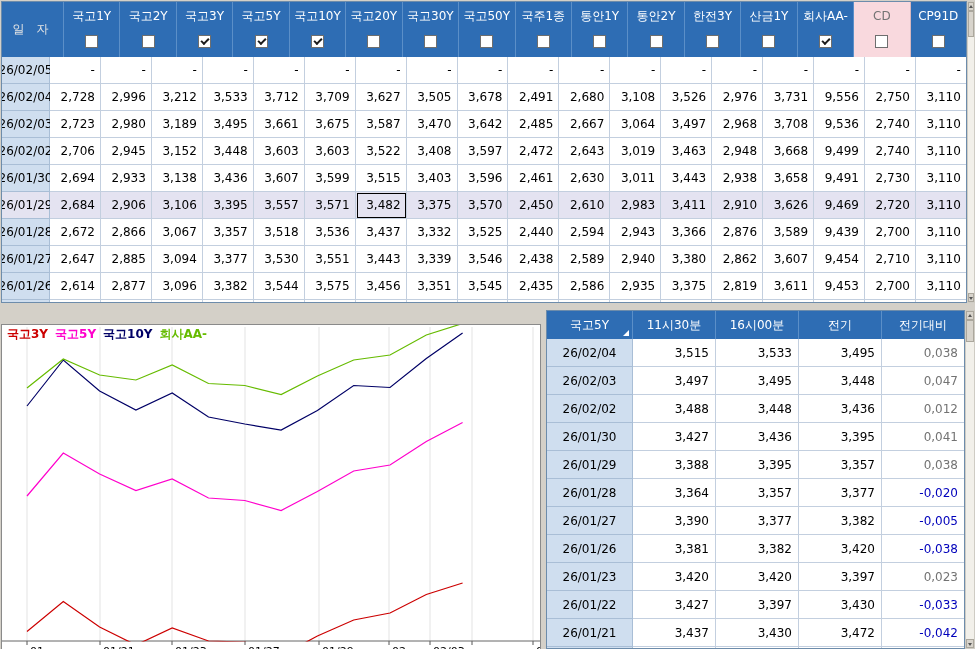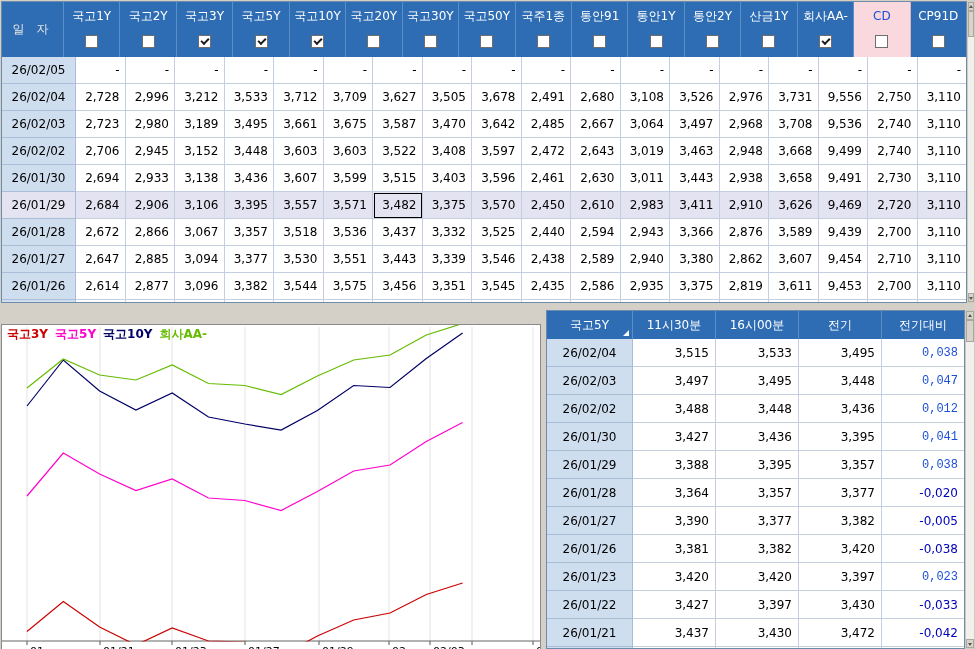--- a/index.html
+++ b/index.html
@@ -15,28 +15,28 @@
   #topTable{position:absolute;left:1px;top:1px;width:966px;height:302px;
     background:#fff;border:1px solid #6d8cab;overflow:hidden;}
   .thead{display:flex;height:55px;background:#2e6db4;}
   .datehead{width:62px;display:flex;align-items:center;justify-content:center;
     color:#e5e5e5;border-right:1px solid #5b8fc8;letter-spacing:4px;}
   .hcols{flex:1;display:flex;}
   .hcol{flex:1;display:flex;flex-direction:column;align-items:center;
     justify-content:space-between;padding:8px 0 9px;color:#fff;
     border-right:1px solid #5b8fc8;}
   .hcol:last-child{border-right:none;}
-  .hcol.pink{background:#f9d9de;color:#1d4ed8;border-right-color:#d8b8be;}
+  .hcol.pink{background:#f9d9de;color:#737373;border-right-color:#d8b8be;}
   .hlab{line-height:12px;white-space:nowrap;font-size:12px;}
   .cbx{width:13px;height:13px;background:#fff;border:1px solid #6e6e6e;position:relative;}
   .cbx.on::after{content:'';position:absolute;left:2px;top:2px;width:6px;height:3px;
     border-left:2px solid #1c1c1c;border-bottom:2px solid #1c1c1c;transform:rotate(-45deg);}
   .trow{display:flex;height:27px;}
   .trow.partial{height:4px;overflow:hidden;}
-  .dcell{width:74px;background:#cfdeef;border-right:1px solid #a9bed6;
+  .dcell{width:48px;background:#cfdeef;border-right:1px solid #a9bed6;
     border-bottom:1px solid #a9bed6;display:flex;align-items:center;justify-content:center;}
   .vcell{flex:1;background:#fff;border-right:1px solid #c3cfdf;border-bottom:1px solid #c3cfdf;
     display:flex;align-items:center;justify-content:flex-end;padding-right:5px;white-space:nowrap;}
   .vcell:last-child{border-right:none;}
   .trow.sel .vcell,.trow.sel .dcell{background:#e4e3f1;}
   .vcell.focus{outline:1px solid #000;outline-offset:-2px;}
 
   
   .vscroll{position:absolute;background:#f2f0ea;border:1px solid #cfccc4;}
   #vs1{left:967px;top:1px;width:8px;height:302px;}
@@ -68,21 +68,21 @@
   .qh.first{width:86px;flex:none;}
   .qh.first::after{content:'';position:absolute;right:3px;bottom:3px;
     border-bottom:6px solid #fff;border-left:6px solid transparent;}
   .qrow{display:flex;height:28px;}
   .qrow.partial{height:3px;overflow:hidden;}
   .qdate{width:86px;background:#cfdeef;border-right:1px solid #a9bed6;
     border-bottom:1px solid #a9bed6;display:flex;align-items:center;justify-content:center;}
   .qv{flex:1;background:#fff;border-right:1px solid #c3cfdf;border-bottom:1px solid #c3cfdf;
     display:flex;align-items:center;justify-content:flex-end;padding-right:6px;white-space:nowrap;}
   .qv:last-child{border-right:none;}
-  .qv.up{color:#1d4ed8;font-family:Liberation Mono, monospace;}
+  .qv.up{color:#737373;}
   .qv.down{color:#0000bb;}
 </style>
 </head>
 <body>
 
 <div id="root">
 
   <div id="topTable">
     <div class="thead">
       <div class="datehead">일  자</div>
@@ -117,29 +117,29 @@
           </div>
           <div class="hcol">
             <div class="hlab">국고50Y</div>
             <div class="cbx"></div>
           </div>
           <div class="hcol">
             <div class="hlab">국주1종</div>
             <div class="cbx"></div>
           </div>
           <div class="hcol">
-            <div class="hlab">통안91</div>
-            <div class="cbx"></div>
-          </div>
-          <div class="hcol">
             <div class="hlab">통안1Y</div>
             <div class="cbx"></div>
           </div>
           <div class="hcol">
             <div class="hlab">통안2Y</div>
+            <div class="cbx"></div>
+          </div>
+          <div class="hcol">
+            <div class="hlab">한전3Y</div>
             <div class="cbx"></div>
           </div>
           <div class="hcol">
             <div class="hlab">산금1Y</div>
             <div class="cbx"></div>
           </div>
           <div class="hcol">
             <div class="hlab">회사AA-</div>
             <div class="cbx on"></div>
           </div>

